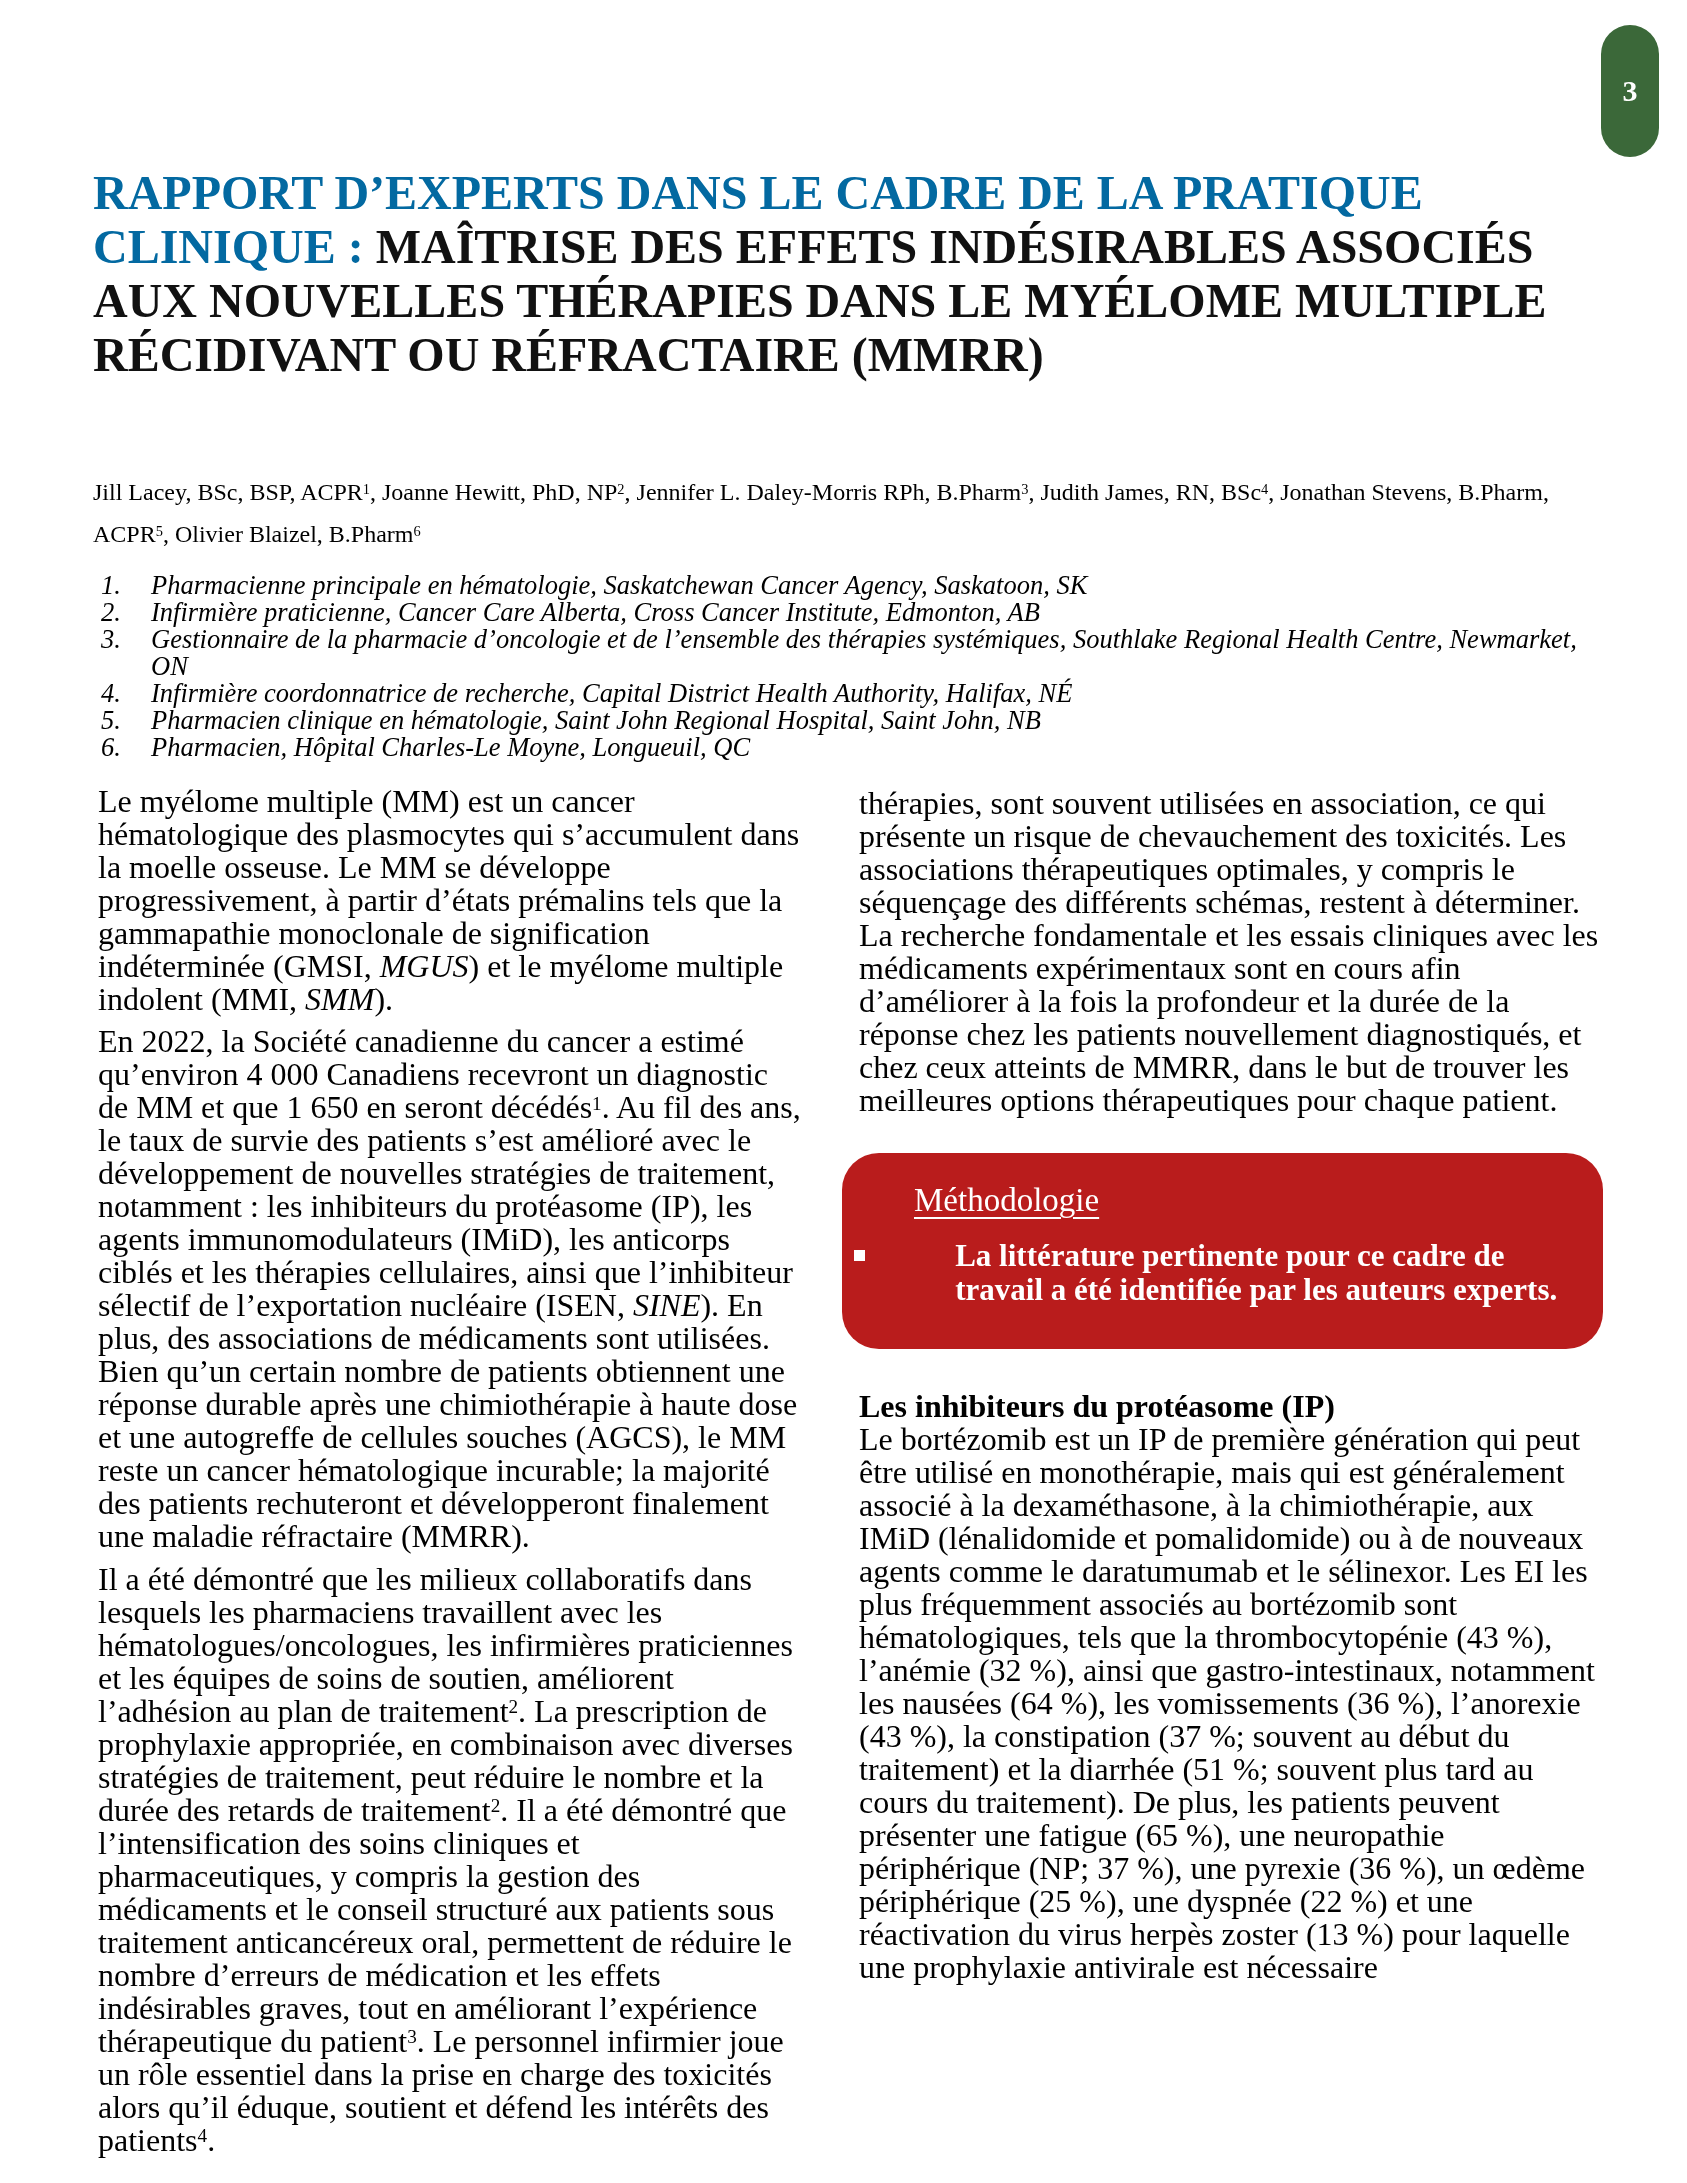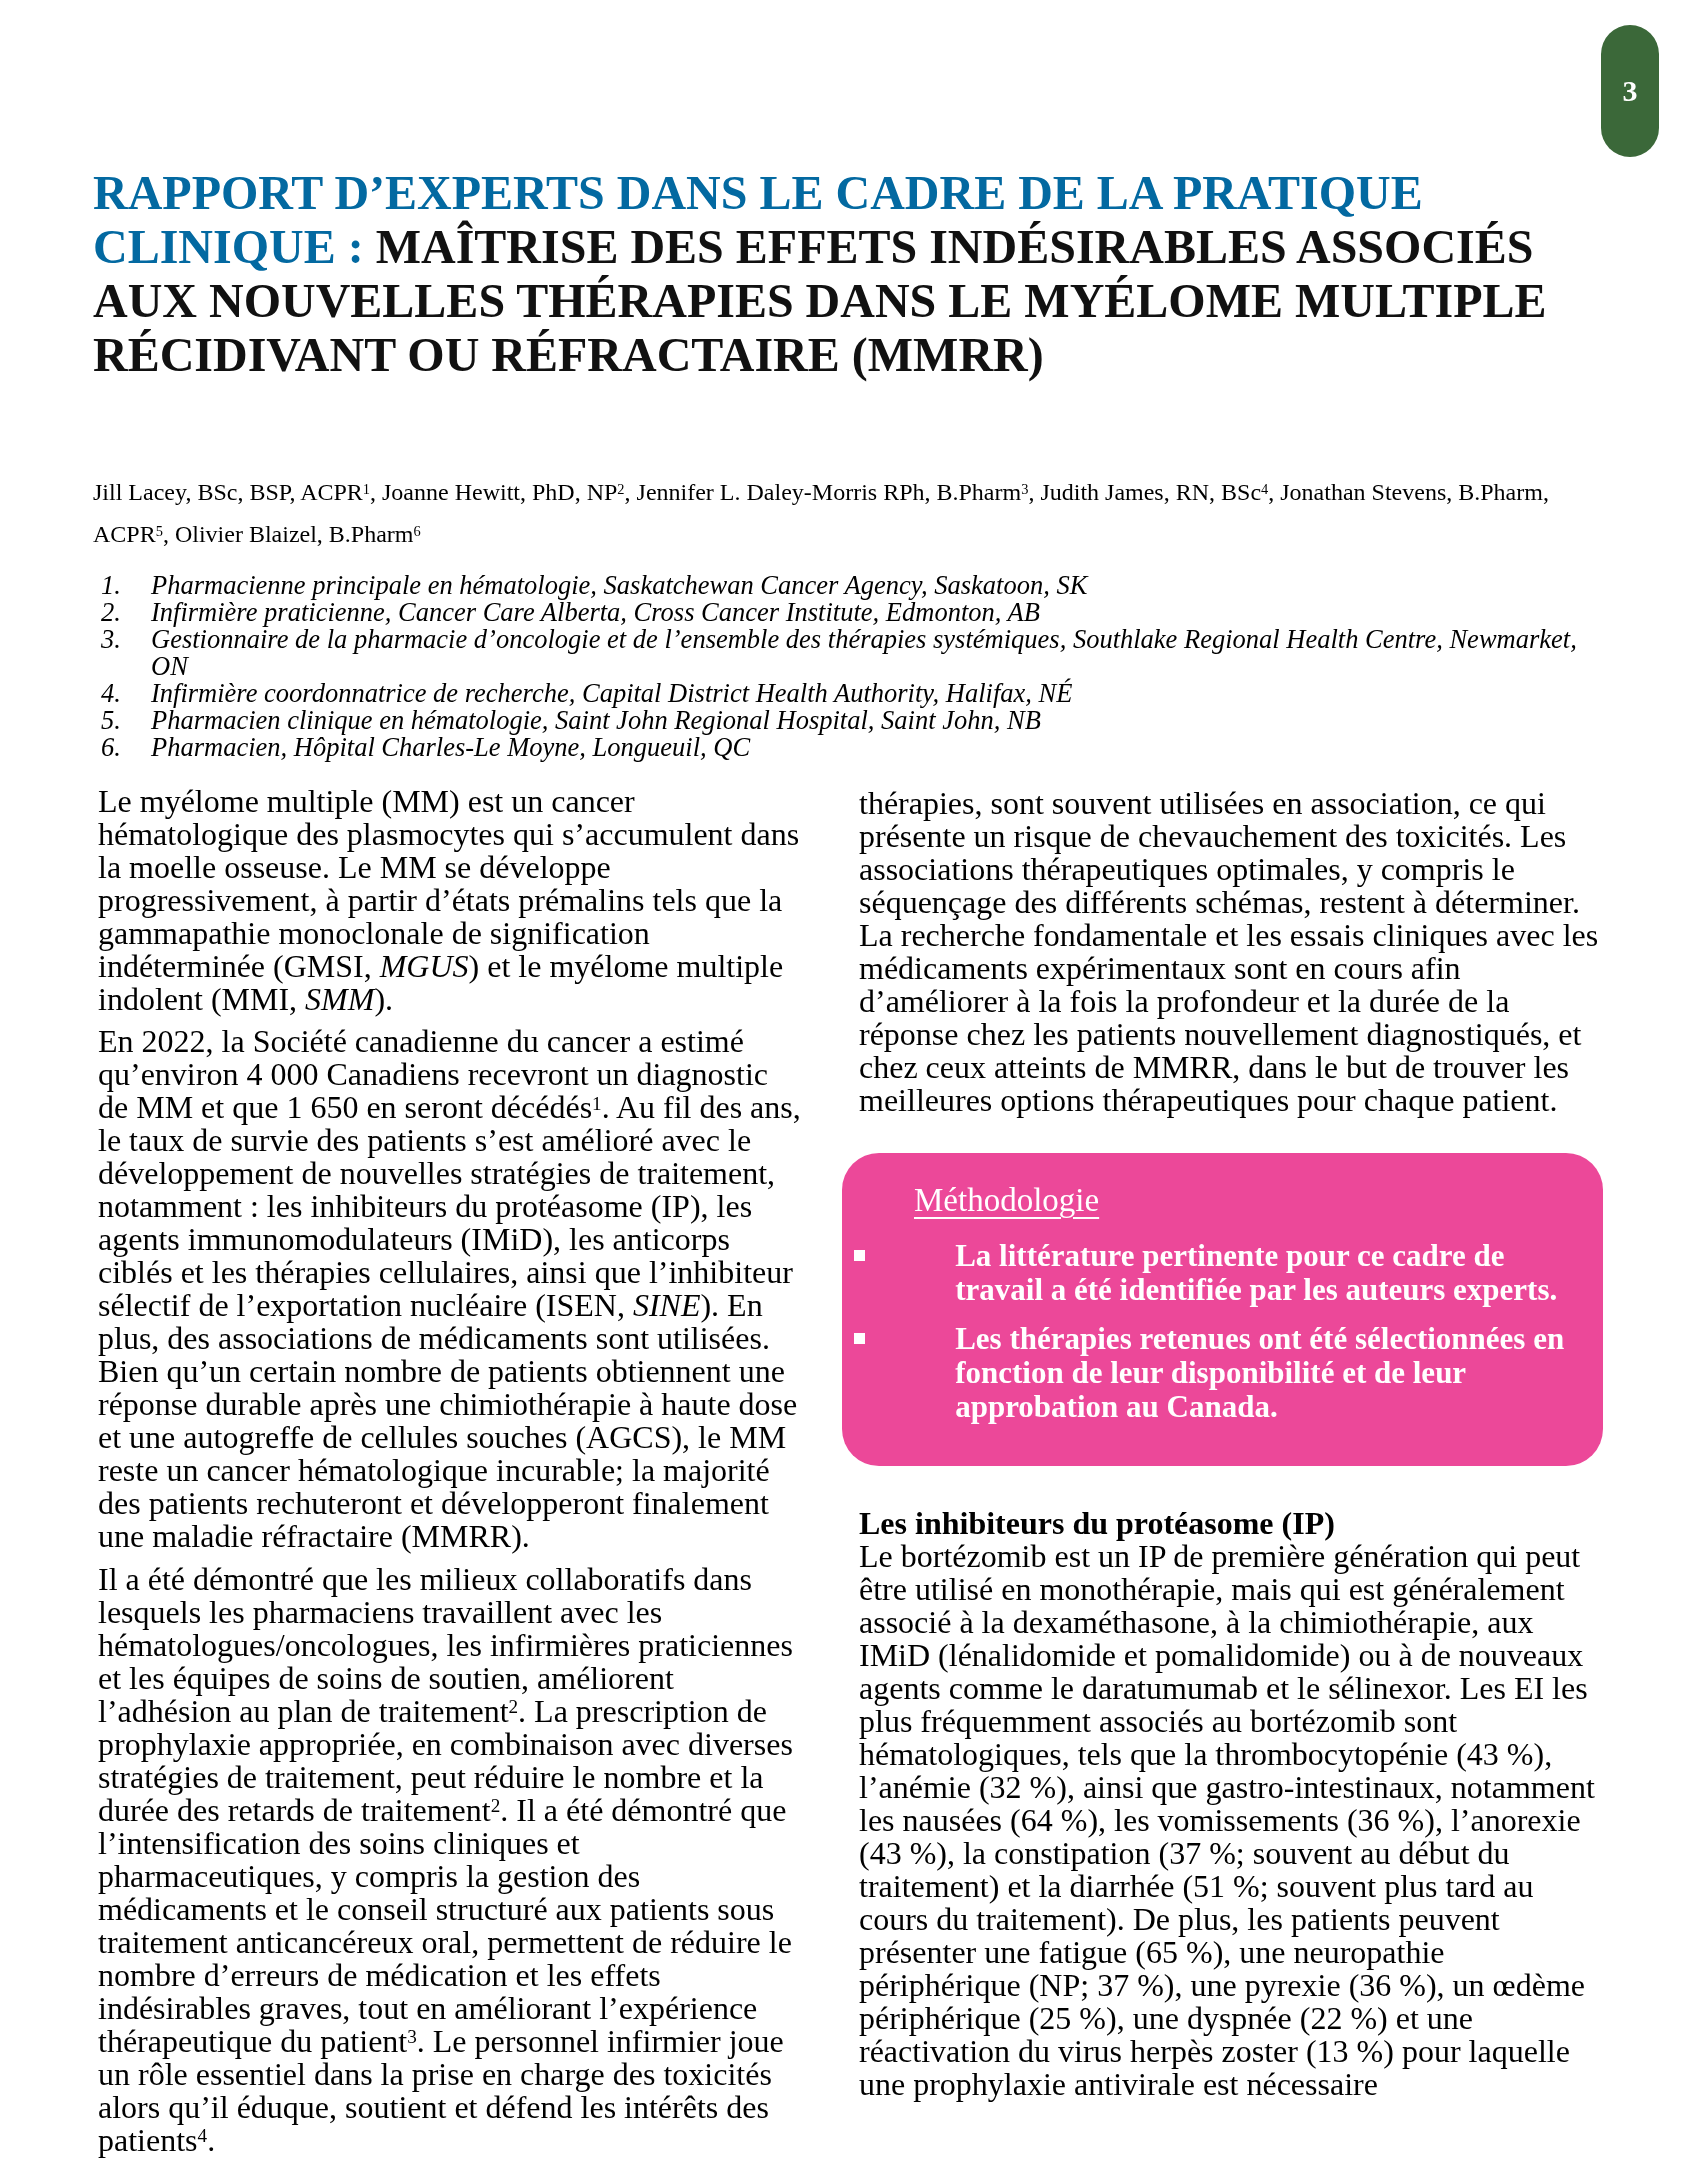--- a/index.html
+++ b/index.html
@@ -57,21 +57,21 @@
   .column p { margin: 0; }
   .column p + p { margin-top: 9.3px; }
   .body-heading { font-weight: bold; }
 
   sup { font-size: 60%; line-height: 0; vertical-align: baseline; position: relative; top: -0.45em; }
 
   
   .method-box {
     margin-top: 36px;
     margin-left: -17px;
-    background: #ec4899;
+    background: #b91c1c;
     color: #ffffff;
     border-radius: 37px;
     padding: 29px 26.5px 42px 12px;
   }
   .method-heading {
     margin: 0 0 20px 60px;
     font-size: 33px; line-height: 37px; font-weight: normal;
     text-decoration: underline;
     text-decoration-thickness: 2px;
     text-underline-offset: 6px;
@@ -144,22 +144,18 @@
 
 <div class="column col-right">
   <p><span>thérapies, sont souvent utilisées en association, ce qui présente un risque de chevauchement des toxicités. Les associations thérapeutiques optimales, y compris le séquençage des différents schémas, restent à déterminer. La recherche fondamentale et les essais cliniques avec les médicaments expérimentaux sont en cours afin d’améliorer à la fois la profondeur et la durée de la réponse chez les patients nouvellement diagnostiqués, et chez ceux atteints de MMRR, dans le but de trouver les meilleures options thérapeutiques pour chaque patient.</span></p>
 
   <div class="method-box">
     <div class="method-heading">Méthodologie</div>
     <div class="bullet-row">
       <span class="bullet-square"></span>
       <span class="bullet-text">La littérature pertinente pour ce cadre de travail a été identifiée par les auteurs experts.</span>
     </div>
-    <div class="bullet-row">
-      <span class="bullet-square"></span>
-      <span class="bullet-text">Les thérapies retenues ont été sélectionnées en fonction de leur disponibilité et de leur approbation au Canada.</span>
-    </div>
   </div>
 
   <div class="section-heading">Les inhibiteurs du protéasome (IP)</div>
   <p class="section-body"><span>Le bortézomib est un IP de première génération qui peut être utilisé en monothérapie, mais qui est généralement associé à la dexaméthasone, à la chimiothérapie, aux IMiD (lénalidomide et pomalidomide) ou à de nouveaux agents comme le daratumumab et le sélinexor. Les EI les plus fréquemment associés au bortézomib sont hématologiques, tels que la thrombocytopénie (43&nbsp;%), l’anémie (32&nbsp;%), ainsi que gastro-intestinaux, notamment les nausées (64&nbsp;%), les vomissements (36&nbsp;%), l’anorexie (43&nbsp;%), la constipation (37&nbsp;%; souvent au début du traitement) et la diarrhée (51&nbsp;%; souvent plus tard au cours du traitement). De plus, les patients peuvent présenter une fatigue (65&nbsp;%), une neuropathie périphérique (NP; 37&nbsp;%), une pyrexie (36&nbsp;%), un œdème périphérique (25&nbsp;%), une dyspnée (22&nbsp;%) et une réactivation du virus herpès zoster (13&nbsp;%) pour laquelle une prophylaxie antivirale est nécessaire</span></p>
 </div>
 
 
 </body></html>

